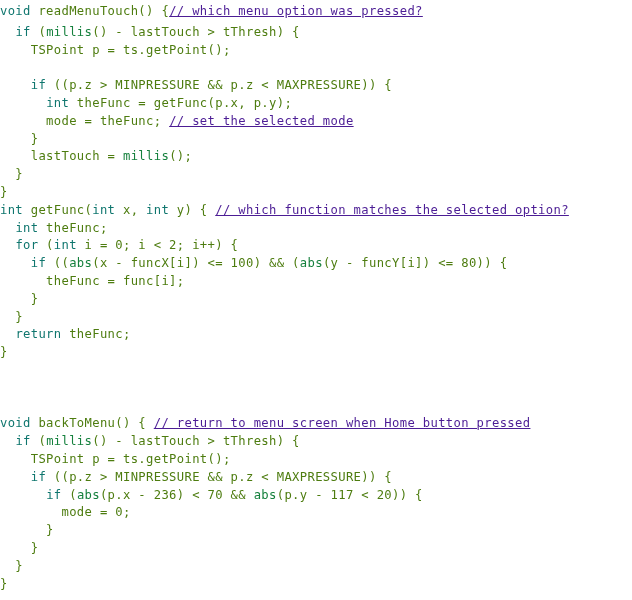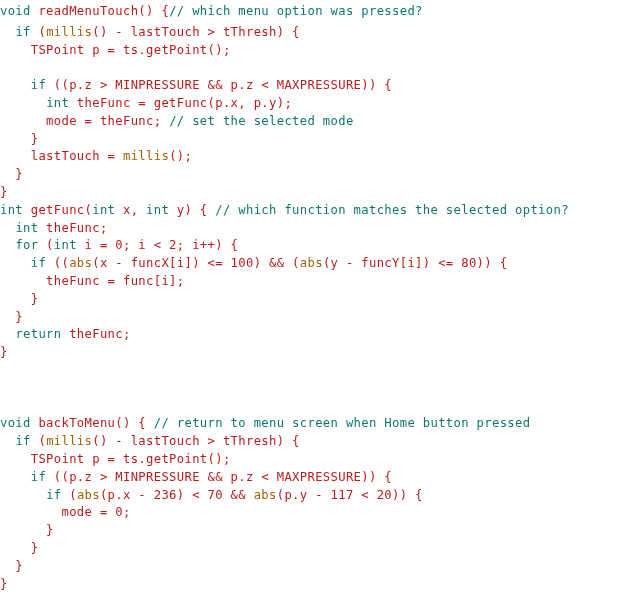--- a/index.html
+++ b/index.html
@@ -30,23 +30,23 @@
     white-space: pre;
     color: #2b2b2b;
     font-family: "DejaVu Sans Mono", "Liberation Mono", monospace;
   }
   .code-line:first-child {
     padding-top: 3px;
     height: 20.8px;
   }
   .tok { white-space: pre; }
   .tok-kw      { color: #0f766e; }     
-  .tok-fn      { color: #a16207; }     
-  .tok-comment { color: #0f766e; }
-  .tok-plain   { color: #b91c1c; }
+  .tok-fn      { color: #15803d; }     
+  .tok-comment { color: #4c1d95; text-decoration: underline; }
+  .tok-plain   { color: #4d7c0f; }
   .blank-line  { display: block; height: 17.8px; }
 </style>
 </head>
 <body>
 
 <div id="code-listing">
   <pre id="code-body" style="margin:0;padding:0;"><span class="code-line"><span class="tok tok-kw">void</span><span class="tok tok-plain"> readMenuTouch() {</span><span class="tok tok-comment">// which menu option was pressed?</span></span><span class="code-line"><span class="tok tok-plain">  </span><span class="tok tok-kw">if</span><span class="tok tok-plain"> (</span><span class="tok tok-fn">millis</span><span class="tok tok-plain">() - lastTouch &gt; tThresh) {</span></span><span class="code-line"><span class="tok tok-plain">    TSPoint p = ts.getPoint();</span></span><span class="code-line blank-line">&nbsp;</span><span class="code-line"><span class="tok tok-plain">    </span><span class="tok tok-kw">if</span><span class="tok tok-plain"> ((p.z &gt; MINPRESSURE &amp;&amp; p.z &lt; MAXPRESSURE)) {</span></span><span class="code-line"><span class="tok tok-plain">      </span><span class="tok tok-kw">int</span><span class="tok tok-plain"> theFunc = getFunc(p.x, p.y);</span></span><span class="code-line"><span class="tok tok-plain">      mode = theFunc; </span><span class="tok tok-comment">// set the selected mode</span></span><span class="code-line"><span class="tok tok-plain">    }</span></span><span class="code-line"><span class="tok tok-plain">    lastTouch = </span><span class="tok tok-fn">millis</span><span class="tok tok-plain">();</span></span><span class="code-line"><span class="tok tok-plain">  }</span></span><span class="code-line"><span class="tok tok-plain">}</span></span><span class="code-line"><span class="tok tok-kw">int</span><span class="tok tok-plain"> getFunc(</span><span class="tok tok-kw">int</span><span class="tok tok-plain"> x, </span><span class="tok tok-kw">int</span><span class="tok tok-plain"> y) { </span><span class="tok tok-comment">// which function matches the selected option?</span></span><span class="code-line"><span class="tok tok-plain">  </span><span class="tok tok-kw">int</span><span class="tok tok-plain"> theFunc;</span></span><span class="code-line"><span class="tok tok-plain">  </span><span class="tok tok-kw">for</span><span class="tok tok-plain"> (</span><span class="tok tok-kw">int</span><span class="tok tok-plain"> i = 0; i &lt; 2; i++) {</span></span><span class="code-line"><span class="tok tok-plain">    </span><span class="tok tok-kw">if</span><span class="tok tok-plain"> ((</span><span class="tok tok-fn">abs</span><span class="tok tok-plain">(x - funcX[i]) &lt;= 100) &amp;&amp; (</span><span class="tok tok-fn">abs</span><span class="tok tok-plain">(y - funcY[i]) &lt;= 80)) {</span></span><span class="code-line"><span class="tok tok-plain">      theFunc = func[i];</span></span><span class="code-line"><span class="tok tok-plain">    }</span></span><span class="code-line"><span class="tok tok-plain">  }</span></span><span class="code-line"><span class="tok tok-plain">  </span><span class="tok tok-kw">return</span><span class="tok tok-plain"> theFunc;</span></span><span class="code-line"><span class="tok tok-plain">}</span></span><span class="code-line blank-line">&nbsp;</span><span class="code-line blank-line">&nbsp;</span><span class="code-line blank-line">&nbsp;</span><span class="code-line"><span class="tok tok-kw">void</span><span class="tok tok-plain"> backToMenu() { </span><span class="tok tok-comment">// return to menu screen when Home button pressed</span></span><span class="code-line"><span class="tok tok-plain">  </span><span class="tok tok-kw">if</span><span class="tok tok-plain"> (</span><span class="tok tok-fn">millis</span><span class="tok tok-plain">() - lastTouch &gt; tThresh) {</span></span><span class="code-line"><span class="tok tok-plain">    TSPoint p = ts.getPoint();</span></span><span class="code-line"><span class="tok tok-plain">    </span><span class="tok tok-kw">if</span><span class="tok tok-plain"> ((p.z &gt; MINPRESSURE &amp;&amp; p.z &lt; MAXPRESSURE)) {</span></span><span class="code-line"><span class="tok tok-plain">      </span><span class="tok tok-kw">if</span><span class="tok tok-plain"> (</span><span class="tok tok-fn">abs</span><span class="tok tok-plain">(p.x - 236) &lt; 70 &amp;&amp; </span><span class="tok tok-fn">abs</span><span class="tok tok-plain">(p.y - 117 &lt; 20)) {</span></span><span class="code-line"><span class="tok tok-plain">        mode = 0;</span></span><span class="code-line"><span class="tok tok-plain">      }</span></span><span class="code-line"><span class="tok tok-plain">    }</span></span><span class="code-line"><span class="tok tok-plain">  }</span></span><span class="code-line"><span class="tok tok-plain">}</span></span></pre>
 </div>
 
 </body></html>

